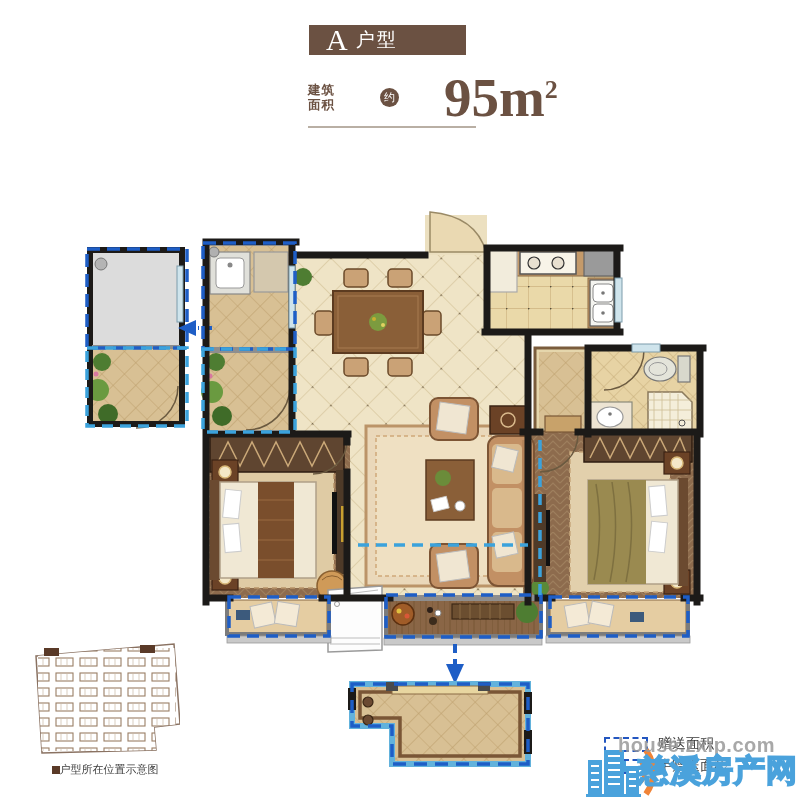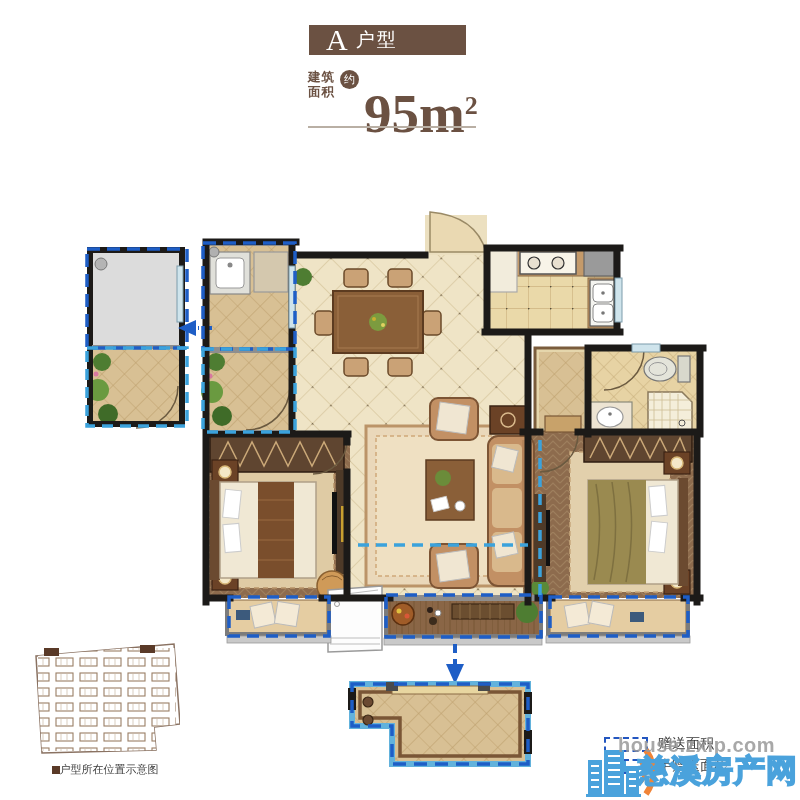--- a/index.html
+++ b/index.html
@@ -4,26 +4,26 @@
 <style>
   html,body{margin:0;padding:0;background:#fff;}
   .page{position:relative;width:800px;height:800px;background:#fff;overflow:hidden;
         font-family:"Liberation Sans",sans-serif;}
   .abs{position:absolute;}
   
   .banner{left:309px;top:25px;width:157px;height:30px;background:#6b5142;color:#fff;
           display:flex;align-items:center;padding-left:17px;box-sizing:border-box;}
   .banner-letter{font-family:"Liberation Serif",serif;font-size:30px;line-height:1;margin-right:8px;}
   .banner-suffix{font-size:19px;font-weight:400;letter-spacing:2px;}
-  .area-row{left:308px;top:70px;display:flex;color:#6b5142;}
+  .area-row{left:308px;top:70px;display:flex;align-items:center;color:#6b5142;gap:40px;}
   .area-label{display:flex;flex-direction:column;font-size:12.5px;font-weight:700;
               letter-spacing:1px;line-height:1.2;}
   .approx{width:19px;height:19px;border-radius:50%;background:#6b5142;color:#fff;font-size:11px;
           display:flex;align-items:center;justify-content:center;margin:0 5px;}
-  .area-value{font-family:"Liberation Serif",serif;font-size:55px;line-height:1;font-weight:600;margin-top:16px;}
+  .area-value{font-family:"Liberation Serif",serif;font-size:55px;line-height:1;font-weight:600;}
   .area-value sup{font-size:26px;vertical-align:18px;}
   .divider{left:308px;top:126px;width:168px;height:2px;background:#b9afa4;}
   .layout-desc{left:308px;top:133px;font-size:27px;letter-spacing:4px;color:#6b5142;font-weight:500;}
   
   .legend{left:604px;top:737px;z-index:3;}
   .legend-row{display:flex;align-items:center;margin-bottom:8px;height:14px;}
   .legend-swatch{width:40px;height:11px;border:2px dashed #2356c0;background:#fff;position:relative;box-sizing:content-box;}
   .legend-swatch .half{position:absolute;left:0;top:0;bottom:0;width:50%;background:#4aa2dc;}
   .legend-label{margin-left:10px;font-size:14px;color:#3a3a3a;font-weight:500;white-space:nowrap;}
   

